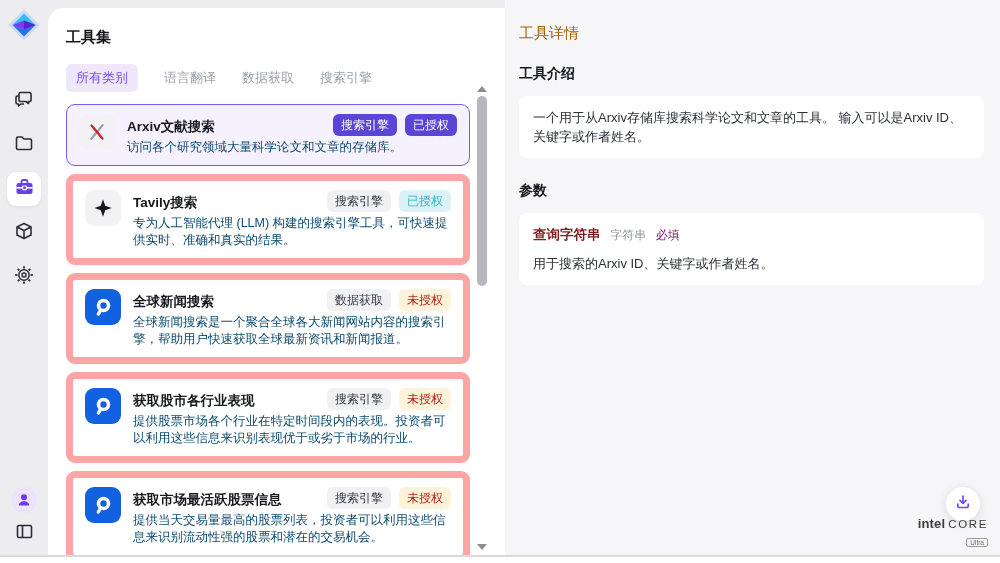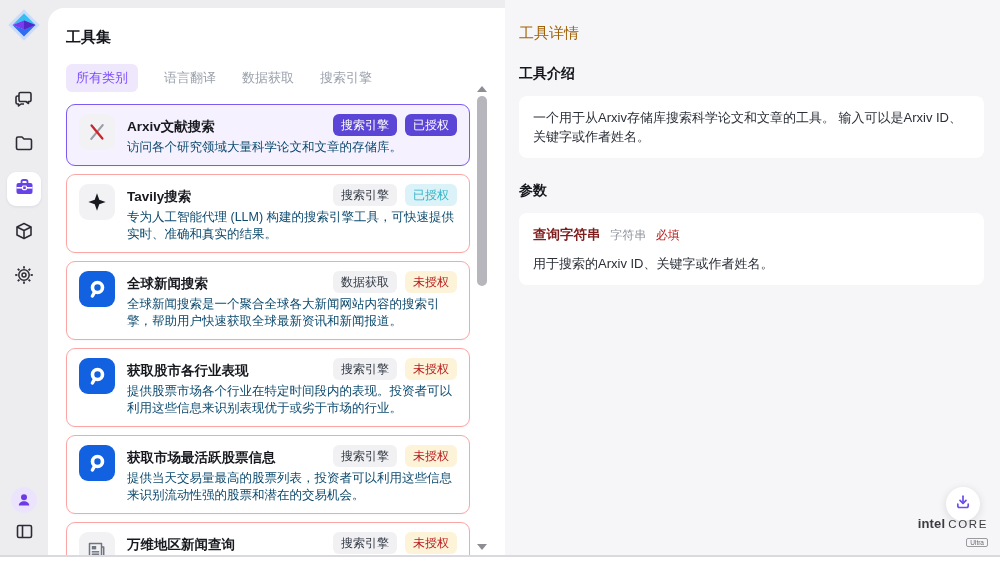--- a/index.html
+++ b/index.html
@@ -19,21 +19,21 @@
 
   
   .list-panel { position:absolute; left:48px; top:8px; width:457px; height:549px;
     background:#ffffff; border-radius:16px 0 0 0; padding:20px 35px 0 18px; overflow:hidden; }
   .panel-title { font-size:15px; font-weight:bold; color:#15171d; margin-bottom:17px; }
   .tabs { display:flex; align-items:center; gap:26px; margin-bottom:12px; }
   .tab { font-size:13px; color:#9aa0ac; padding:5px 0; cursor:pointer; white-space:nowrap; }
   .tab.active { background:#efe7fc; color:#7c4dff; padding:5px 10px; border-radius:6px; }
 
   .card { display:flex; gap:12px; padding:9px 12px; background:#ffffff;
-    border:1px solid #fca5a5; border-radius:9px; margin-bottom:8px;
+    border:7px solid #fca5a5; border-radius:9px; margin-bottom:8px;
     box-shadow:0 1px 2px rgba(25,25,50,.03); cursor:pointer; }
   .card.selected { background:#f6f1fe; border:1.5px solid #7b5bf0; }
   .tool-icon { flex:none; width:36px; height:36px; border-radius:9px; background:#f2f2f5;
     display:flex; align-items:center; justify-content:center; }
   .tool-icon.blue { background:#1261e0; }
   .card-body { flex:1; min-width:0; }
   .card-head { display:flex; align-items:center; }
   .card-title { flex:1; font-size:13.5px; font-weight:bold; color:#17191f; line-height:17px; padding-top:2px; }
   .badges { flex:none; display:flex; gap:8px; }
   .badge { font-size:12px; line-height:14px; padding:4px 8px; border-radius:6px; white-space:nowrap; }
@@ -52,21 +52,21 @@
 
   
   .detail { position:absolute; left:505px; top:0; width:495px; height:557px;
     background:#f6f6f8; padding:24px 16px 0 14px; }
   .detail-title { font-size:15px; font-weight:normal; color:#a16207; margin-bottom:22px; }
   .sect-h { font-size:14px; font-weight:bold; color:#15171d; margin-bottom:13px; }
   .white-card { background:#ffffff; border-radius:8px; padding:12px 14px; font-size:13px; color:#2b2f38; line-height:19px; }
   .sect-params { margin-top:24px; }
   .param-name { font-size:13.5px; font-weight:bold; color:#7f1d1d; }
   .param-type { font-size:12px; color:#8b8f99; margin-left:6px; }
-  .param-req  { font-size:12px; color:#b91c1c; margin-left:6px; }
+  .param-req  { font-size:12px; color:#701a75; margin-left:6px; }
   .param-desc { margin-top:9px; font-size:13px; color:#2b2f38; }
 
   
   .fab { position:absolute; right:20px; bottom:34px; width:34px; height:34px; border-radius:50%;
     background:#ffffff; box-shadow:0 2px 8px rgba(20,20,50,.13); display:flex; align-items:center; justify-content:center; cursor:pointer; }
   .intel { position:absolute; right:12px; bottom:6px; text-align:right; color:#3c3c40; }
   .intel-row { font-size:13px; letter-spacing:.2px; }
   .intel-row .core { font-size:11.5px; letter-spacing:1.6px; margin-left:3px; }
   .ultra { display:inline-block; font-size:6.5px; color:#6a6a70; border:1px solid #9a9aa0; border-radius:2px; padding:0 3px; margin-top:1px; }
 </style>

